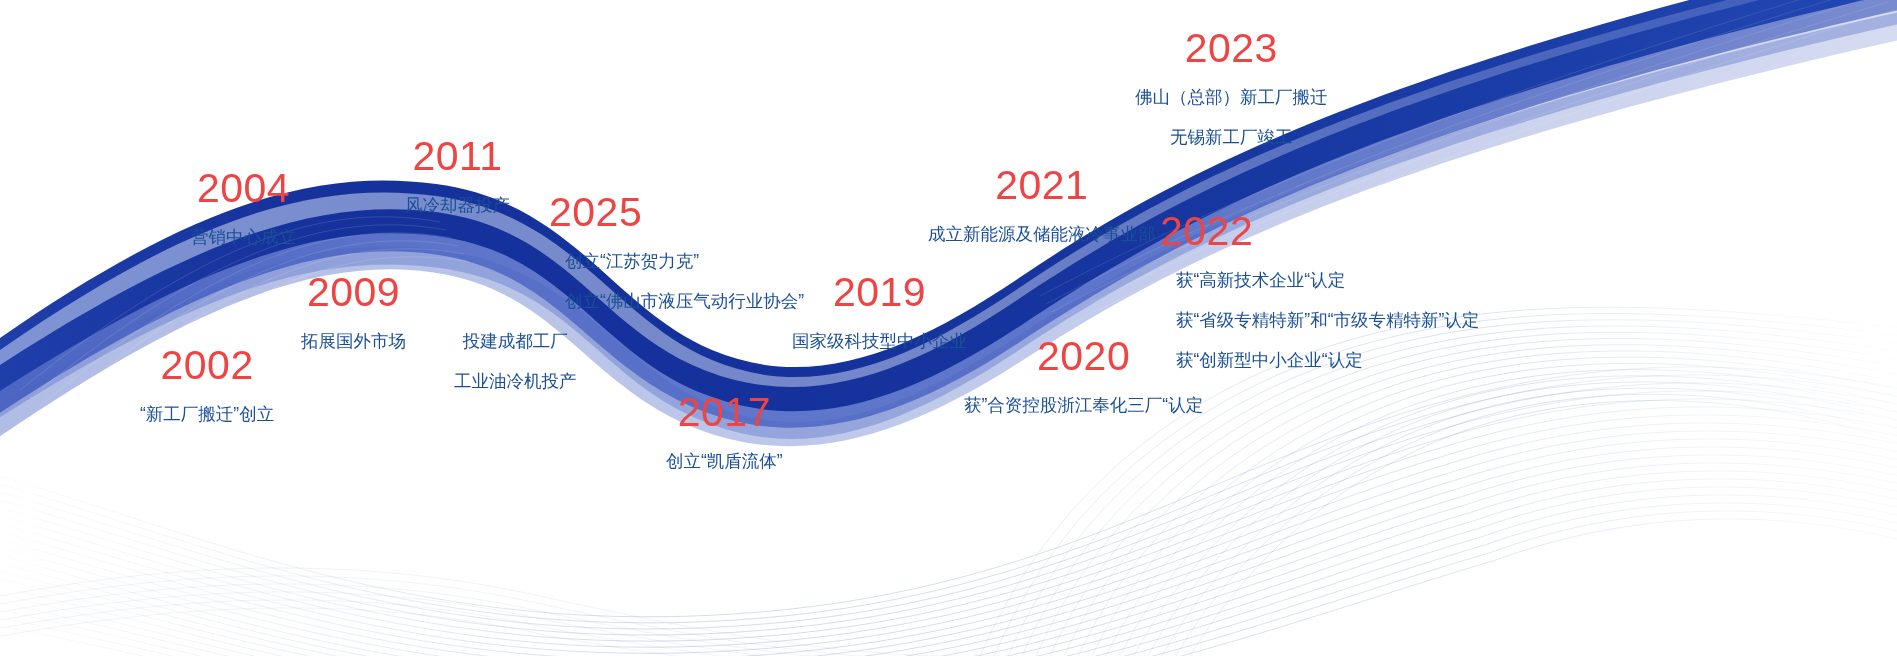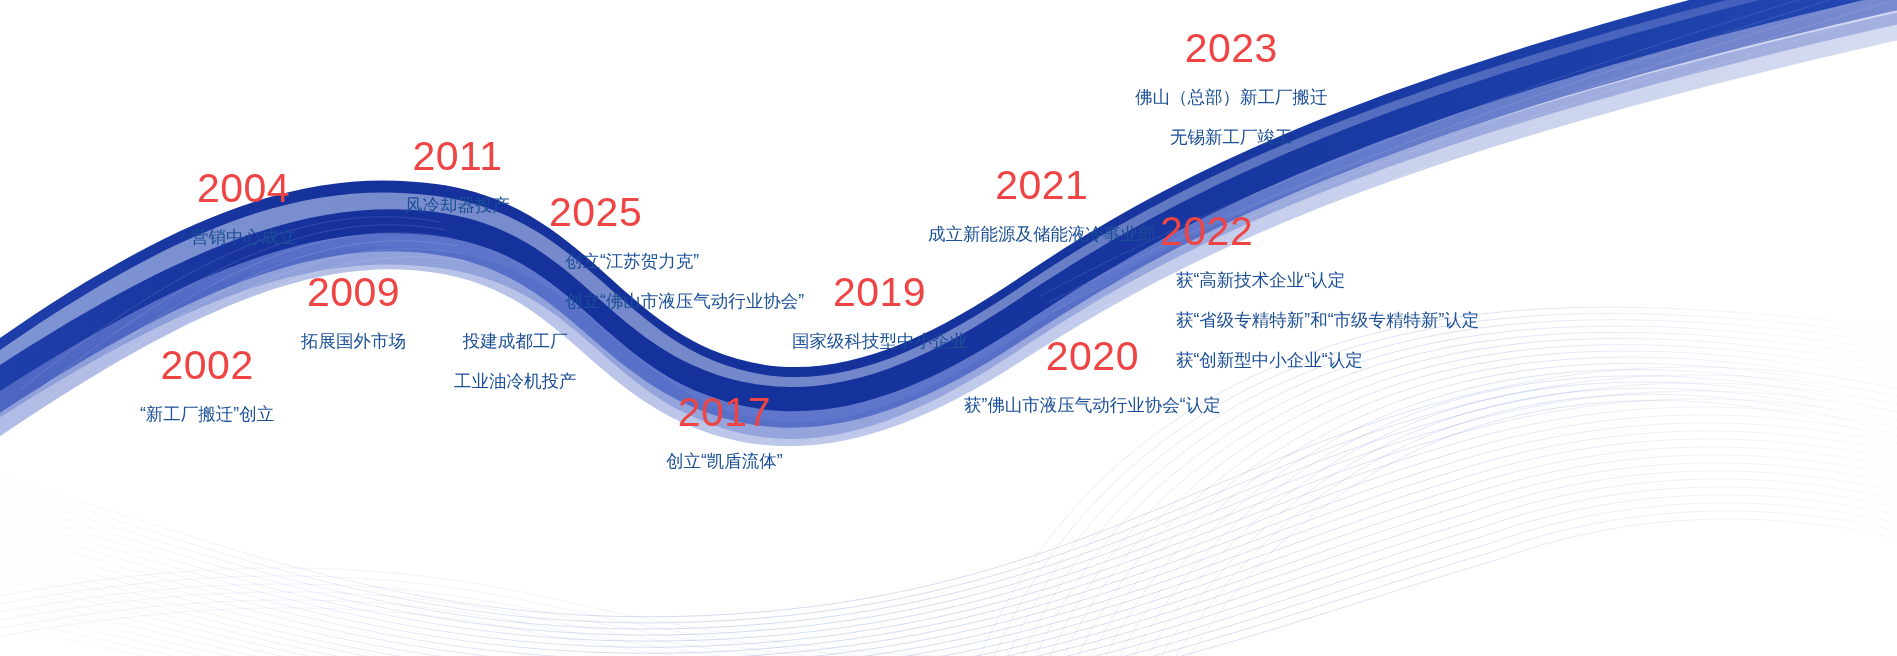--- a/index.html
+++ b/index.html
@@ -286,21 +286,21 @@
     <div class="milestone align-center" style="left:776px; top:272px;">
       <div class="m-year">2019</div>
       <div class="m-desc">
         <div>国家级科技型中小企业</div>
       </div>
     </div>
 
     <div class="milestone align-center" style="left:948px; top:336px;">
       <div class="m-year">2020</div>
       <div class="m-desc">
-        <div>获”佛山市液压气动行业协会“认定</div>
+        <div>获”合资控股浙江奉化三厂“认定</div>
       </div>
     </div>
 
     <div class="milestone align-center" style="left:912px; top:165px;">
       <div class="m-year">2021</div>
       <div class="m-desc">
         <div>成立新能源及储能液冷事业部</div>
       </div>
     </div>
 

